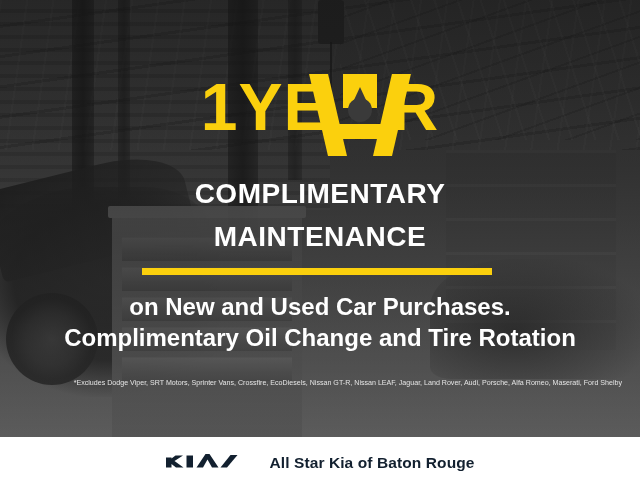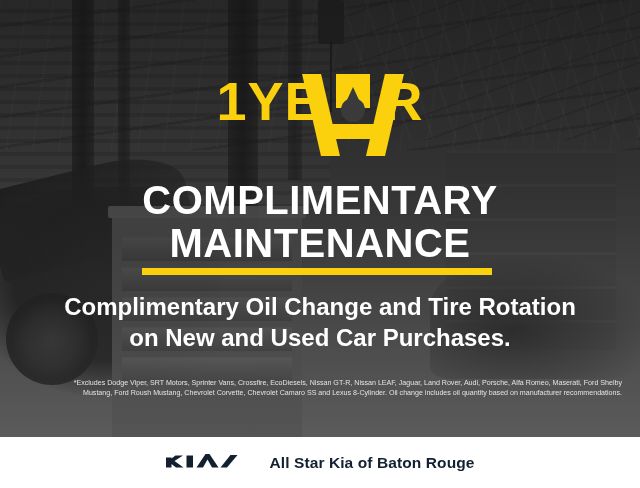--- a/index.html
+++ b/index.html
@@ -184,21 +184,21 @@
     position: absolute;
     inset: 0;
     text-align: center;
   }
 
   .headline-year {
     position: absolute;
     left: 0; right: 0;
     top: 74px;
     color: #FBD00D;
-    font-size: 54px;
+    font-size: 66px;
     font-weight: bold;
     letter-spacing: 1px;
     line-height: 1;
     white-space: nowrap;
   }
   
   .year-pre, .year-post { display: inline-block; vertical-align: top; }
   .drop-a {
     position: relative;
     display: inline-block;
@@ -247,22 +247,22 @@
 
   .headline-sub1,
   .headline-sub2 {
     position: absolute;
     left: 0; right: 0;
     color: #ffffff;
     font-weight: bold;
     line-height: 1;
     white-space: nowrap;
   }
-  .headline-sub1 { top: 180px; font-size: 40px; letter-spacing: .5px; }
-  .headline-sub2 { top: 223px; font-size: 40px; letter-spacing: .5px; }
+  .headline-sub1 { top: 180px; font-size: 28px; letter-spacing: .5px; }
+  .headline-sub2 { top: 223px; font-size: 28px; letter-spacing: .5px; }
 
   .rule {
     position: absolute;
     left: 142px;
     top: 268px;
     width: 350px;
     height: 7px;
     background: #FBD00D;
   }
 
@@ -359,27 +359,26 @@
         <span class="a-drop"></span>
       </span><span class="year-post">R</span>
     </div>
 
     <div class="headline-sub1">COMPLIMENTARY</div>
     <div class="headline-sub2">MAINTENANCE</div>
 
     <div class="rule"></div>
 
     <div class="tagline">
+      <div>on New and Used Car Purchases.</div>
       <div>Complimentary Oil Change and Tire Rotation</div>
-      <div>on New and Used Car Purchases.</div>
     </div>
 
     <div class="disclaimer">
       <div>*Excludes Dodge Viper, SRT Motors, Sprinter Vans, Crossfire, EcoDiesels, Nissan GT-R, Nissan LEAF, Jaguar, Land Rover, Audi, Porsche, Alfa Romeo, Maserati, Ford Shelby</div>
-      <div>Mustang, Ford Roush Mustang, Chevrolet Corvette, Chevrolet Camaro SS and Lexus 8-Cylinder. Oil change includes oil quantity based on manufacturer recommendations.</div>
     </div>
   </div>
 
   <div class="footer">
     <span>
       <svg class="kia-logo" width="76" height="21" viewBox="0 0 304 84" aria-hidden="true">
         <g fill="#12202f">
 
           <path d="M4 22 L4 62 L26 62 L26 48 L44 62 L74 62 L38 36 L72 14 L42 14 L26 26 L26 22 Z"></path>
 

